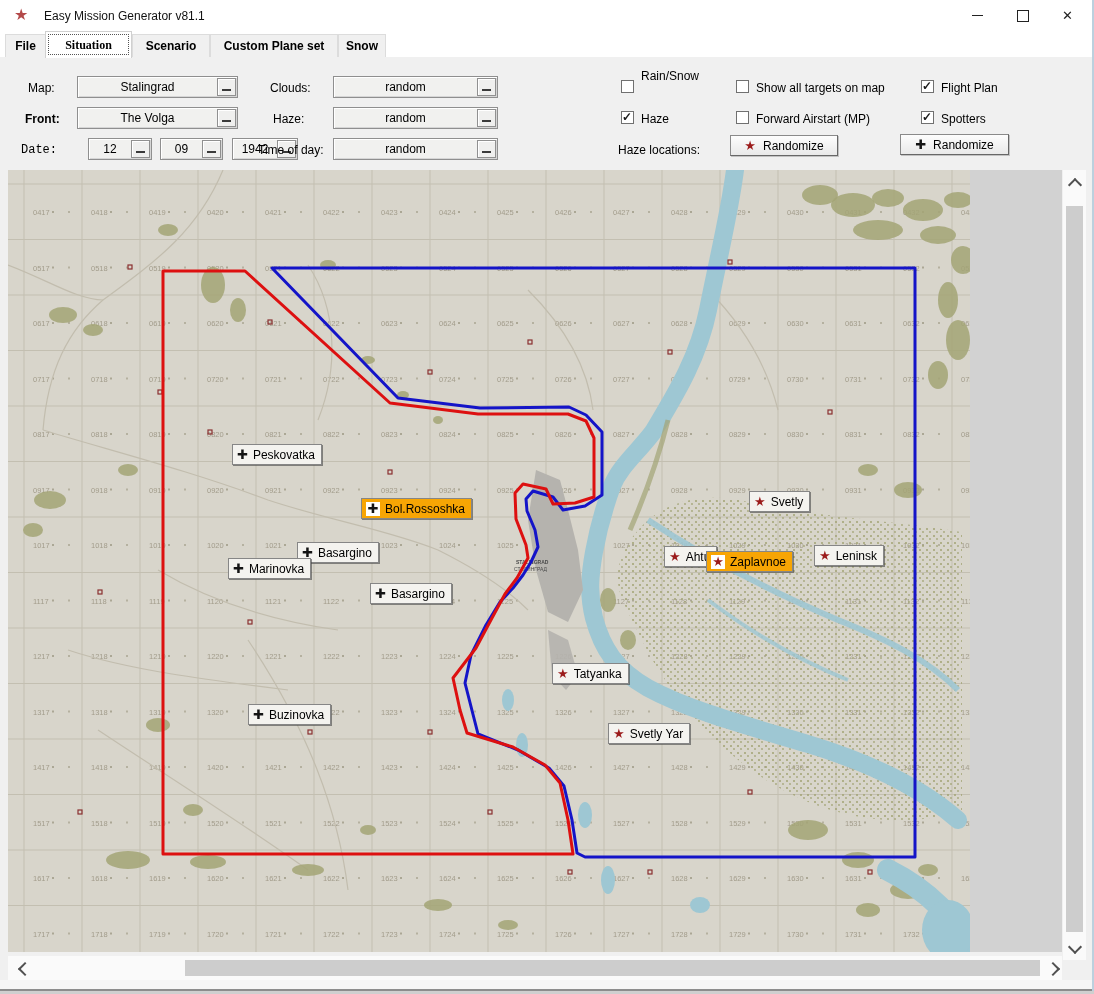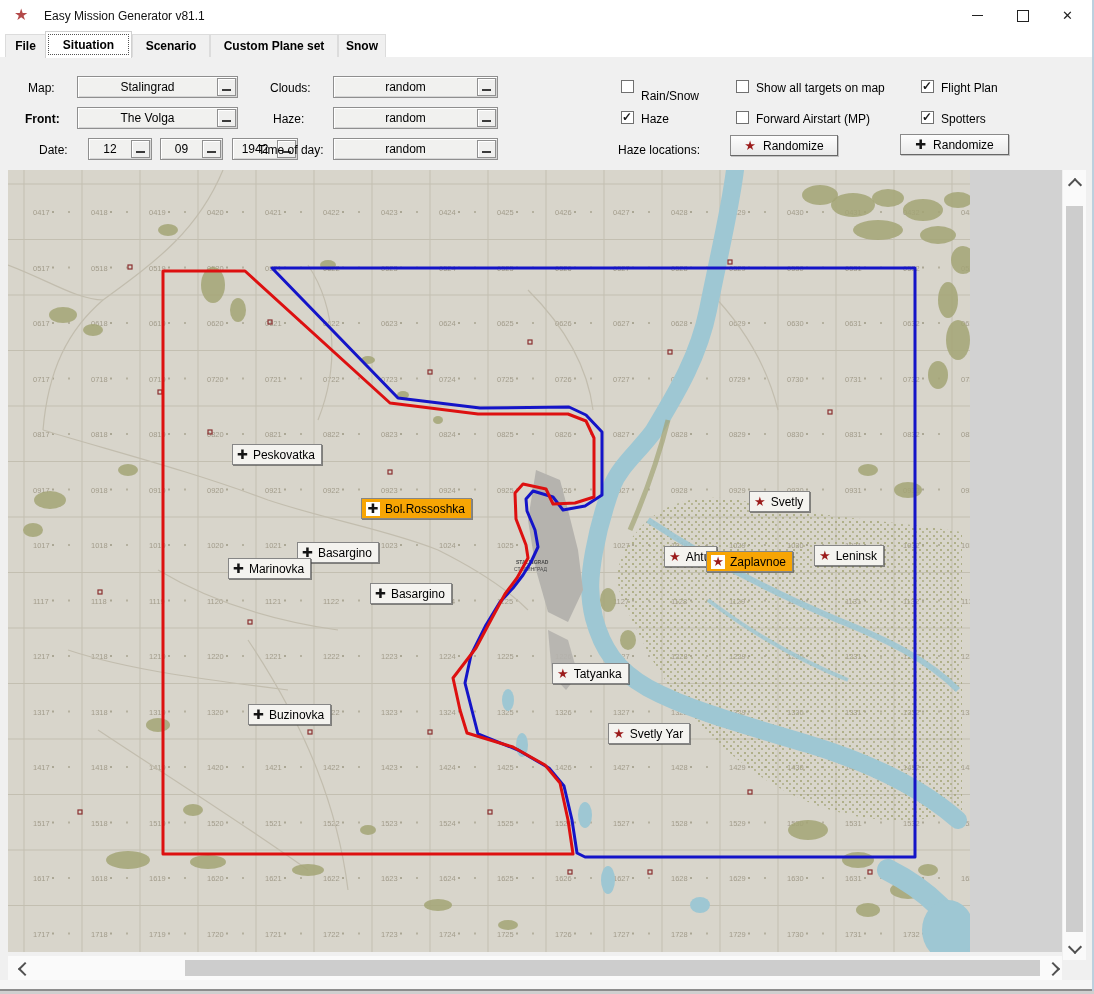--- a/index.html
+++ b/index.html
@@ -90,21 +90,21 @@
         <span class="glyph-max"></span>
       </div>
     <div class="winbtn">
         <span class="glyph-close">✕</span>
       </div>
   </div>
 </div>
 
 <div class="abs tabbar">
   <div class="tab" style="left:5px;width:39px;">File</div>
-  <div class="tab active" style="left:45px;width:85px;">Situation</div>
+  <div class="tab active" style="left:45px;width:85px;font-family:Liberation Serif, serif;">Situation</div>
   <div class="tab" style="left:132px;width:76px;">Scenario</div>
   <div class="tab" style="left:210px;width:126px;">Custom Plane set</div>
   <div class="tab" style="left:338px;width:46px;">Snow</div>
 </div>
 
 <div class="abs panel">
 
   <span class="lbl" style="left:28px;top:24px;">Map:</span>
   <div class="combo" style="left:77px;top:19px;width:161px;">
     <span class="combo-value">Stalingrad</span>
@@ -114,21 +114,21 @@
   </div>
 
   <span class="lbl" style="left:25px;top:55px;font-weight:bold;">Front:</span>
   <div class="combo" style="left:77px;top:50px;width:161px;">
     <span class="combo-value">The Volga</span>
     <span class="combo-btn">
         <span class="combo-glyph"></span>
       </span>
   </div>
 
-  <span class="lbl" style="left:39px;top:86px;">Date:</span>
+  <span class="lbl" style="left:21px;top:86px;font-family:Liberation Mono, monospace;">Date:</span>
   <div class="combo" style="left:88px;top:81px;width:64px;">
     <span class="combo-value">12</span>
     <span class="combo-btn">
         <span class="combo-glyph"></span>
       </span>
   </div>
   <div class="combo" style="left:160px;top:81px;width:63px;">
     <span class="combo-value">09</span>
     <span class="combo-btn">
         <span class="combo-glyph"></span>
@@ -159,21 +159,21 @@
 
   <span class="lbl" style="left:258px;top:86px;">Time of day:</span>
   <div class="combo" style="left:333px;top:81px;width:165px;">
     <span class="combo-value">random</span>
     <span class="combo-btn">
         <span class="combo-glyph"></span>
       </span>
   </div>
 
   <span class="checkbox" style="left:621px;top:23px;"></span>
-  <span class="lbl" style="left:641px;top:32px;">Rain/Snow</span>
+  <span class="lbl" style="left:641px;top:12px;">Rain/Snow</span>
   <span class="checkbox checked" style="left:621px;top:54px;"></span>
   <span class="lbl" style="left:641px;top:55px;">Haze</span>
 
   <span class="checkbox" style="left:736px;top:23px;"></span>
   <span class="lbl" style="left:756px;top:24px;">Show all targets on map</span>
   <span class="checkbox" style="left:736px;top:54px;"></span>
   <span class="lbl" style="left:756px;top:55px;">Forward Airstart (MP)</span>
 
   <span class="checkbox checked" style="left:921px;top:23px;"></span>
   <span class="lbl" style="left:941px;top:24px;">Flight Plan</span>

